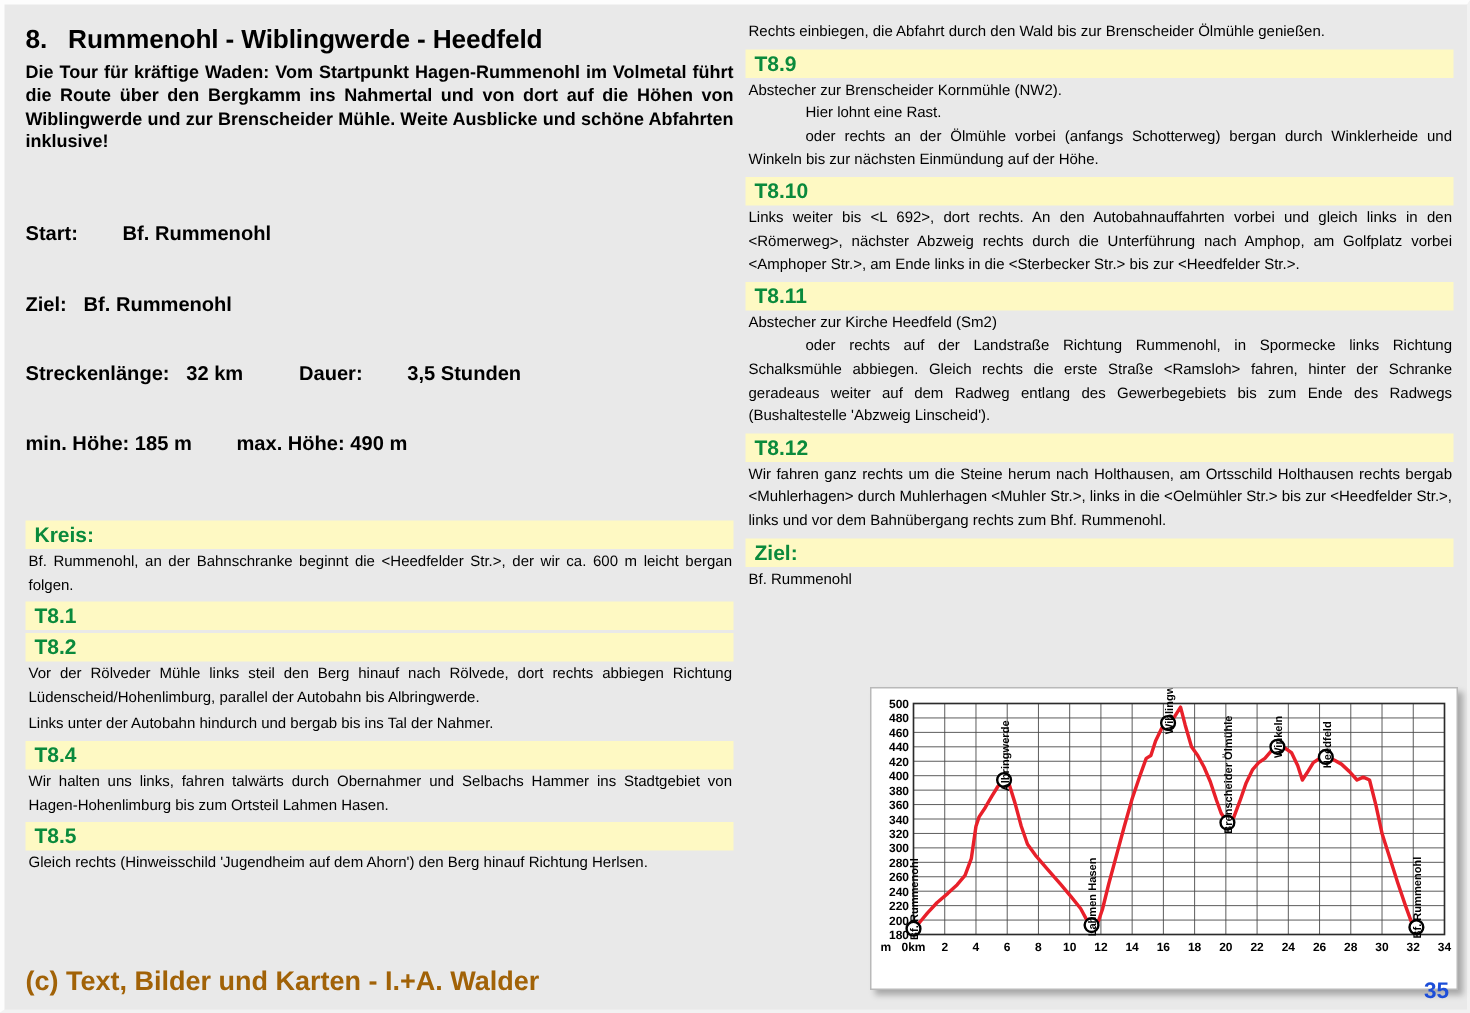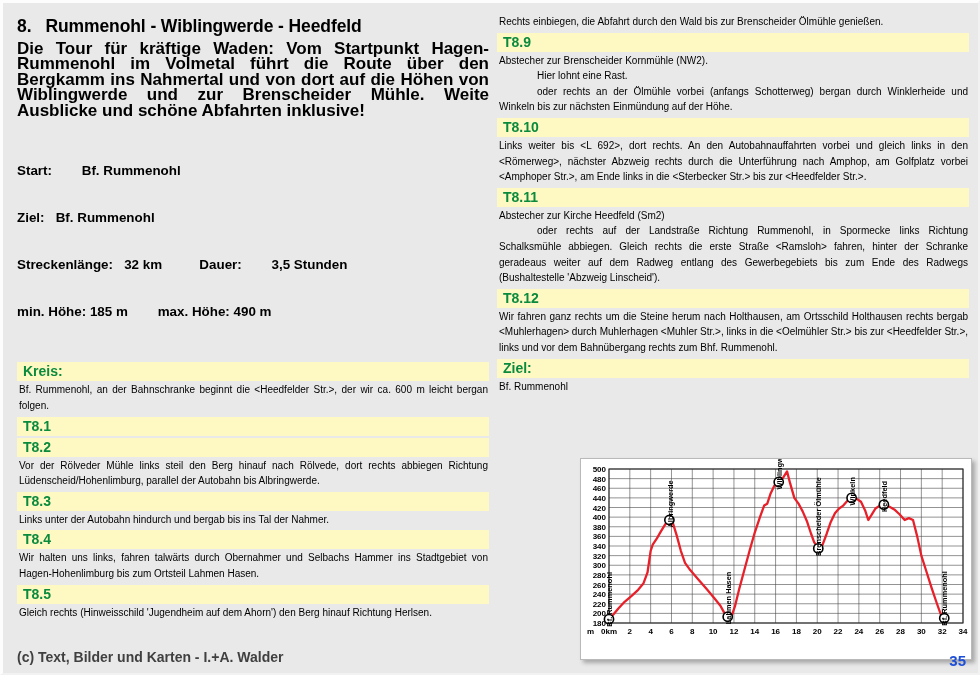--- a/index.html
+++ b/index.html
@@ -38,21 +38,21 @@
     font-weight: bold;
     color: #000;
     margin: 0;
     padding: 13px 0 0 0;
     letter-spacing: -0.1px;
     white-space: nowrap;
   }
   h1.tour-title .num { margin-right: 14px; }
 
   p.intro {
-    font-size: 17px;
+    font-size: 12px;
     font-weight: bold;
     line-height: 15.4px;
     margin: 4px 0 0 0;
     text-align: justify;
     color: #000;
   }
 
   .facts {
     font-size: 13.4px;
     font-weight: bold;
@@ -79,23 +79,23 @@
     color: #000;
     padding: 1px 1px 1px 2px;
   }
   .sec-body.nojust { text-align: left; }
   .indent { display: block; text-indent: 38px; text-align: justify; }
 
   .footer-credit {
     position: absolute;
     left: 14px;
     bottom: 8px;
-    font-size: 14px;
-    font-weight: bold;
-    color: #404040;
+    font-size: 18px;
+    font-weight: bold;
+    color: #a16207;
   }
   .page-number {
     position: absolute;
     right: 12px;
     bottom: 4px;
     font-size: 15px;
     font-weight: bold;
     color: #1d4ed8;
   }
 
@@ -135,21 +135,20 @@
     <div style="height:10px"></div>
 
     <div class="sec-head">Kreis:</div>
     <div class="sec-body">Bf. Rummenohl, an der Bahnschranke beginnt die &lt;Heedfelder Str.&gt;, der wir ca. 600  m leicht bergan folgen.</div>
 
     <div class="sec-head">T8.1</div>
 
     <div class="sec-head">T8.2</div>
     <div class="sec-body">Vor der Rölveder Mühle links steil den Berg hinauf nach Rölvede, dort rechts abbiegen Richtung Lüdenscheid/Hohenlimburg, parallel der Autobahn bis Albringwerde.</div>
 
-    <div class="sec-head">T8.3</div>
     <div class="sec-body nojust">Links unter der Autobahn hindurch und bergab bis ins Tal der Nahmer.</div>
 
     <div class="sec-head">T8.4</div>
     <div class="sec-body">Wir halten uns links, fahren talwärts durch Obernahmer und Selbachs Hammer ins Stadtgebiet von Hagen-Hohenlimburg bis zum Ortsteil Lahmen Hasen.</div>
 
     <div class="sec-head">T8.5</div>
     <div class="sec-body nojust">Gleich rechts (Hinweisschild 'Jugendheim auf dem Ahorn') den Berg hinauf Richtung Herlsen.</div>
 
   </div>
 

